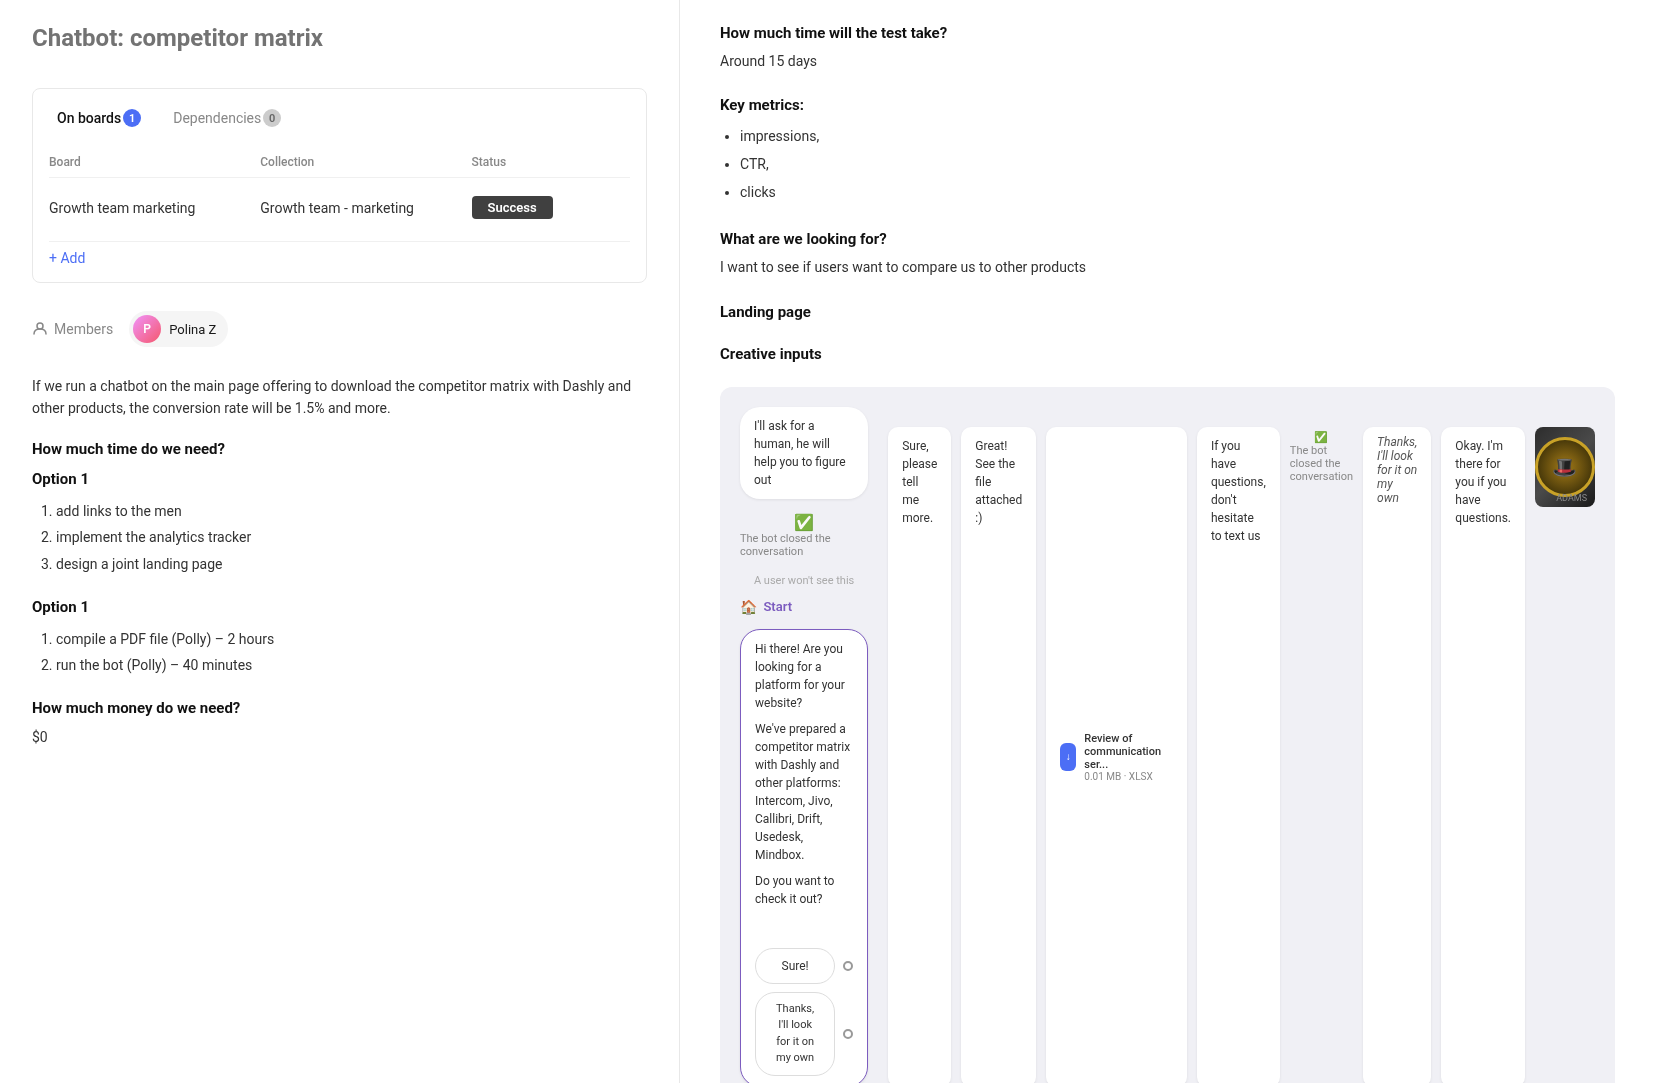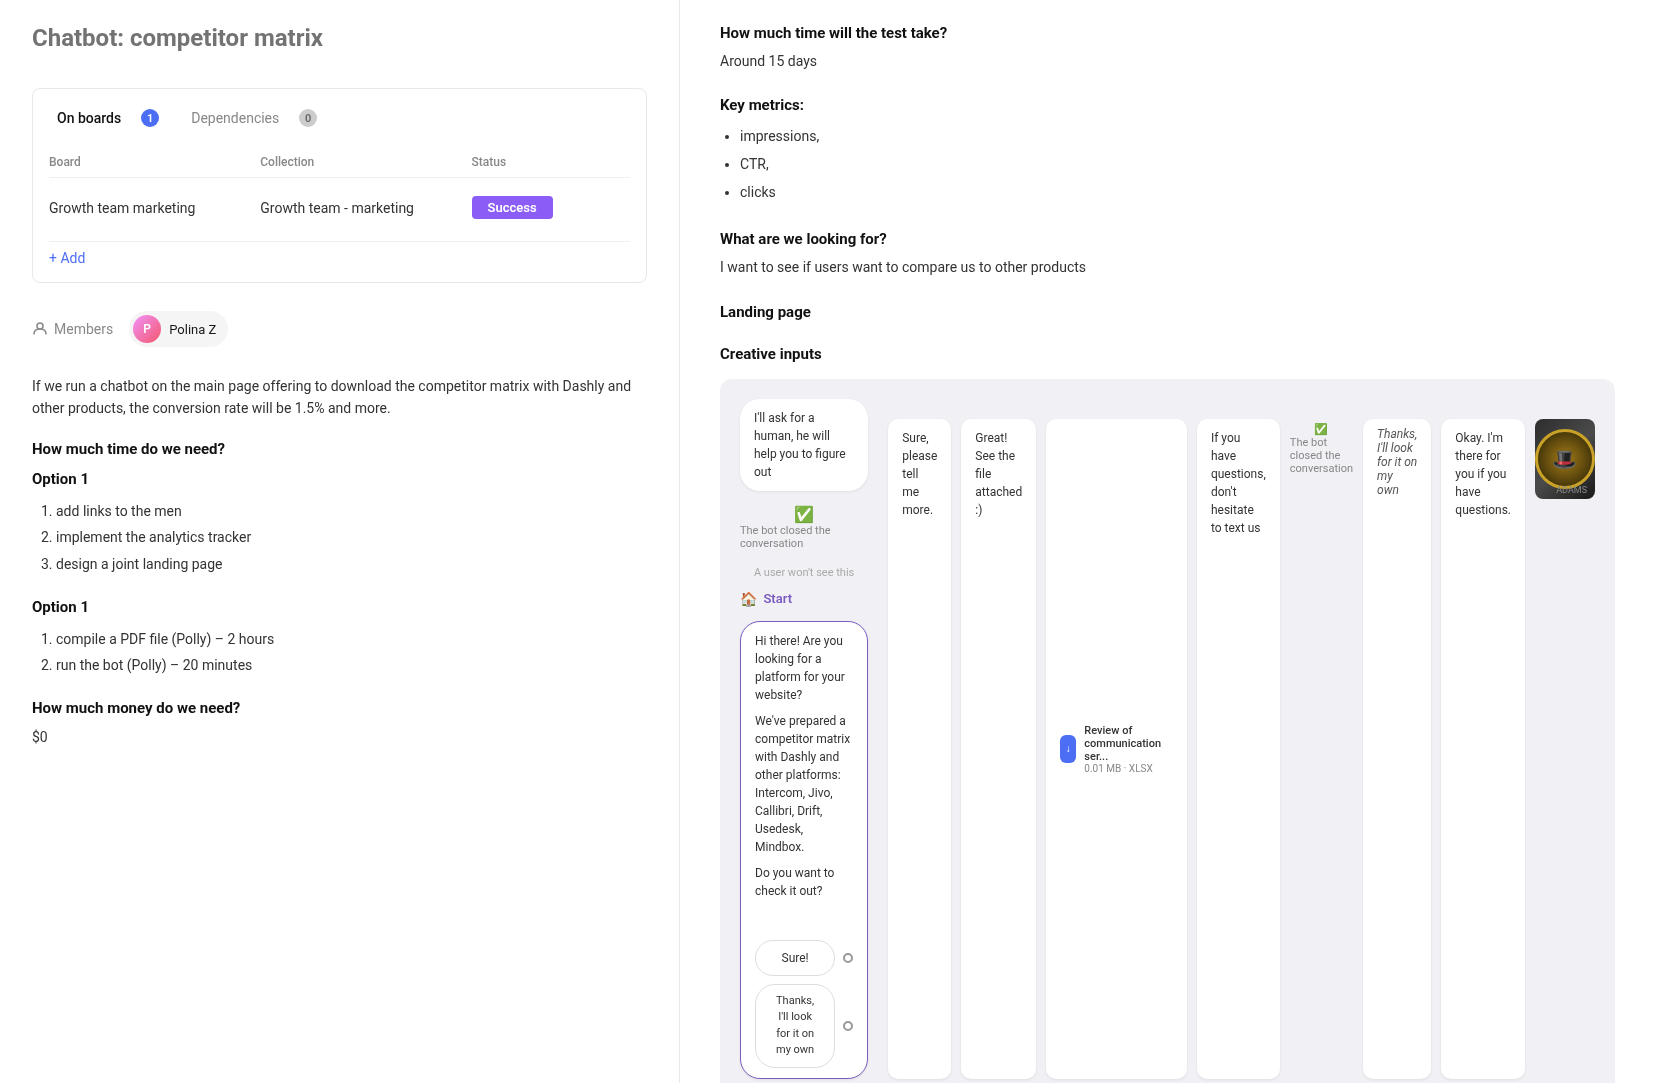--- a/index.html
+++ b/index.html
@@ -38,21 +38,21 @@
     }
     .tabs-header {
       display: flex;
       gap: 16px;
       margin-bottom: 16px;
       align-items: center;
     }
     .tab-item {
       display: flex;
       align-items: center;
-      gap: 20px;
+      gap: 2px;
       font-size: 14px;
       cursor: pointer;
       padding: 4px 8px;
       border-radius: 4px;
     }
     .tab-item.active {
       color: #111;
       font-weight: 500;
     }
     .tab-item.inactive {
@@ -91,21 +91,21 @@
       grid-template-columns: 2fr 2fr 1.5fr;
       padding: 10px 0;
       align-items: center;
     }
     .table-cell {
       font-size: 14px;
       color: #333;
     }
     .status-badge {
       display: inline-block;
-      background: #8b5cf6;
+      background: #404040;
       color: #fff;
       padding: 4px 16px;
       border-radius: 4px;
       font-weight: 600;
       font-size: 13px;
     }
     .add-btn {
       display: flex;
       align-items: center;
       gap: 6px;
@@ -203,21 +203,21 @@
       margin-top: 8px;
     }
     ul.metrics-list li {
       font-size: 14px;
       color: #333;
       line-height: 2;
     }
     .creative-inputs-title {
       font-weight: 700;
       font-size: 15px;
-      margin-bottom: 16px;
+      margin-bottom: 24px;
       color: #111;
     }
     
     .chat-container {
       background: #f0f0f5;
       border-radius: 12px;
       padding: 20px;
       display: flex;
       gap: 20px;
       position: relative;
@@ -442,21 +442,21 @@
   <div class="option-heading">Option 1</div>
   <ol>
     <li>add links to the men</li>
     <li>implement the analytics tracker</li>
     <li>design a joint landing page</li>
   </ol>
 
   <div class="option-heading">Option 1</div>
   <ol>
     <li>compile a PDF file (Polly) – 2 hours</li>
-    <li>run the bot (Polly) – 20 minutes</li>
+    <li>run the bot (Polly) – 40 minutes</li>
   </ol>
 
   <div class="section-heading">How much money do we need?</div>
   <div class="money-text">$0</div>
 </div>
 
 <div class="right-panel">
 
   <div class="right-section">
     <div class="right-question">How much time will the test take?</div>

